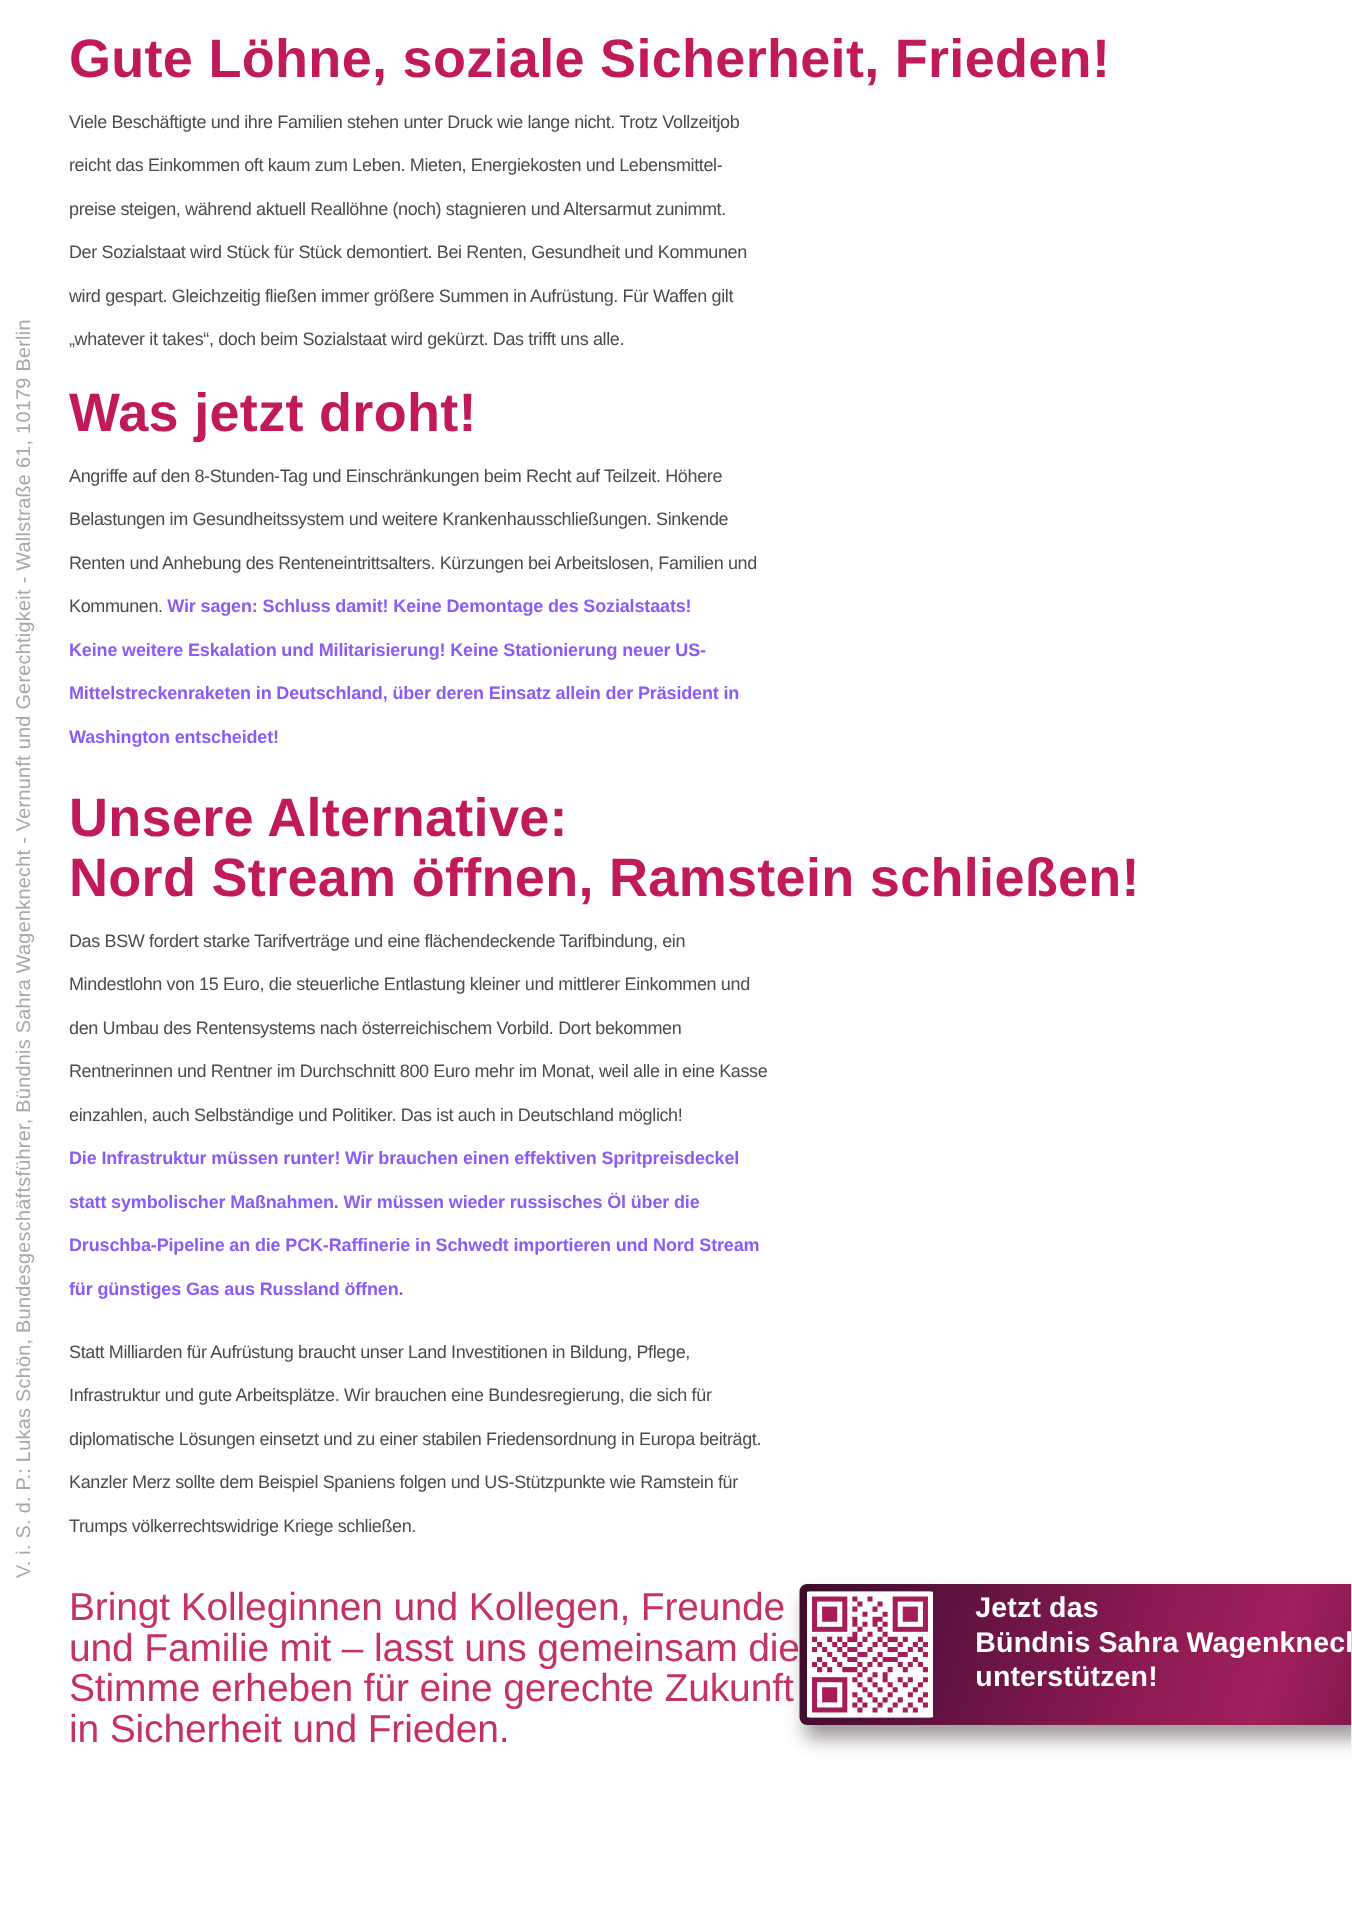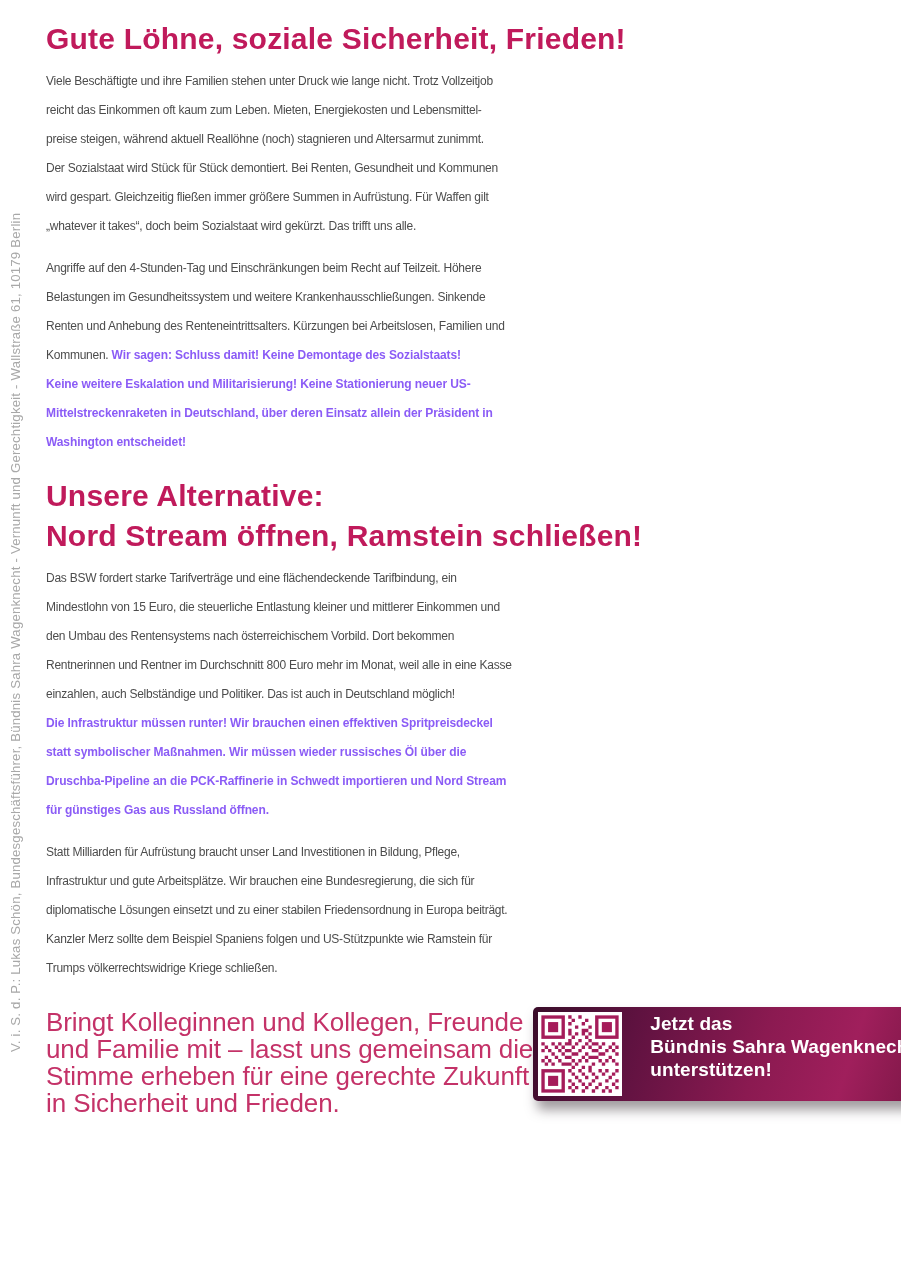--- a/index.html
+++ b/index.html
@@ -8,21 +8,21 @@
     width:901px; height:1280px;
     background:#ffffff;
     overflow:hidden;
     font-family:"Liberation Sans","DejaVu Sans",sans-serif;
   }
   .content {
     position:absolute; left:46px; top:24px; width:835px;
   }
   .section-heading {
     margin:0;
-    font-size:30px; font-weight:bold; line-height:30px;
+    font-size:36px; font-weight:bold; line-height:30px;
     color:#c01a5b;
     letter-spacing:0.2px;
     white-space:pre;
   }
   .section-heading.two-line { line-height:40px; }
   .body-text {
     margin:0;
     font-size:12px; line-height:29px;
     color:#4c4c4c;
     letter-spacing:-0.25px;
@@ -91,22 +91,23 @@
 
     <h1 class="section-heading">Gute Löhne, soziale Sicherheit, Frieden!</h1>
 
     <p class="body-text mt-para">Viele Beschäftigte und ihre Familien stehen unter Druck wie lange nicht. Trotz Vollzeitjob
 reicht das Einkommen oft kaum zum Leben. Mieten, Energiekosten und Lebensmittel-
 preise steigen, während aktuell Reallöhne (noch) stagnieren und Altersarmut zunimmt.
 Der Sozialstaat wird Stück für Stück demontiert. Bei Renten, Gesundheit und Kommunen
 wird gespart. Gleichzeitig fließen immer größere Summen in Aufrüstung. Für Waffen gilt
 „whatever it takes“, doch beim Sozialstaat wird gekürzt. Das trifft uns alle.</p>
 
+    <h2 class="section-heading mt-sec">Was jetzt droht!</h2>
 
-    <p class="body-text mt-para"><span>Angriffe auf den 4-Stunden-Tag und Einschränkungen beim Recht auf Teilzeit. Höhere
+    <p class="body-text mt-para"><span>Angriffe auf den 8-Stunden-Tag und Einschränkungen beim Recht auf Teilzeit. Höhere
 Belastungen im Gesundheitssystem und weitere Krankenhausschließungen. Sinkende
 Renten und Anhebung des Renteneintrittsalters. Kürzungen bei Arbeitslosen, Familien und
 Kommunen. </span><span class="bold">Wir sagen: Schluss damit! Keine Demontage des Sozialstaats!
 Keine weitere Eskalation und Militarisierung! Keine Stationierung neuer US-
 Mittelstreckenraketen in Deutschland, über deren Einsatz allein der Präsident in
 Washington entscheidet!</span></p>
 
     <h2 class="section-heading two-line mt-sec">Unsere Alternative:
 Nord Stream öffnen, Ramstein schließen!</h2>
 

